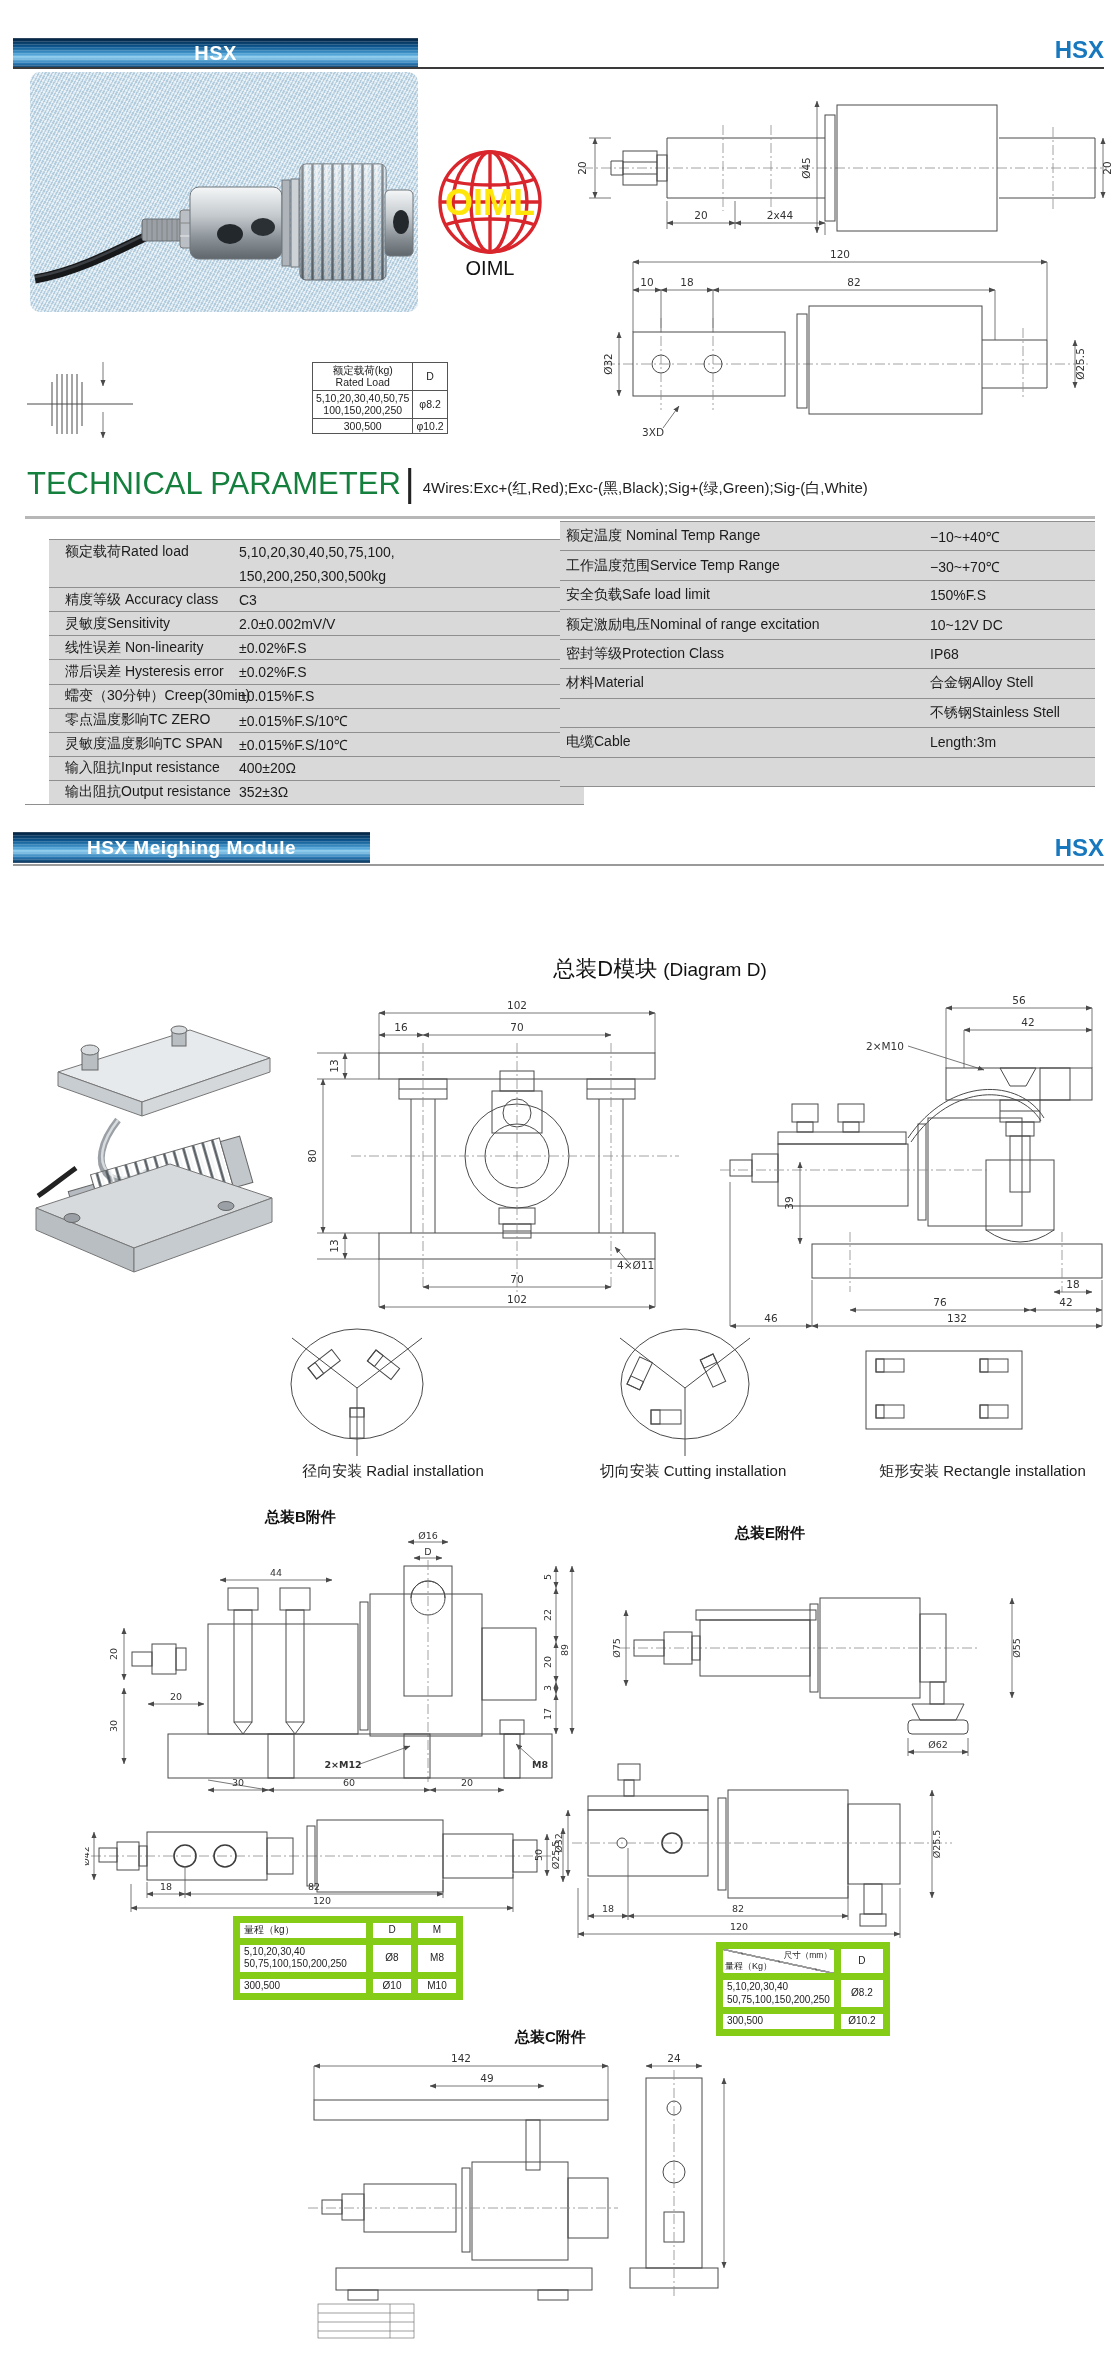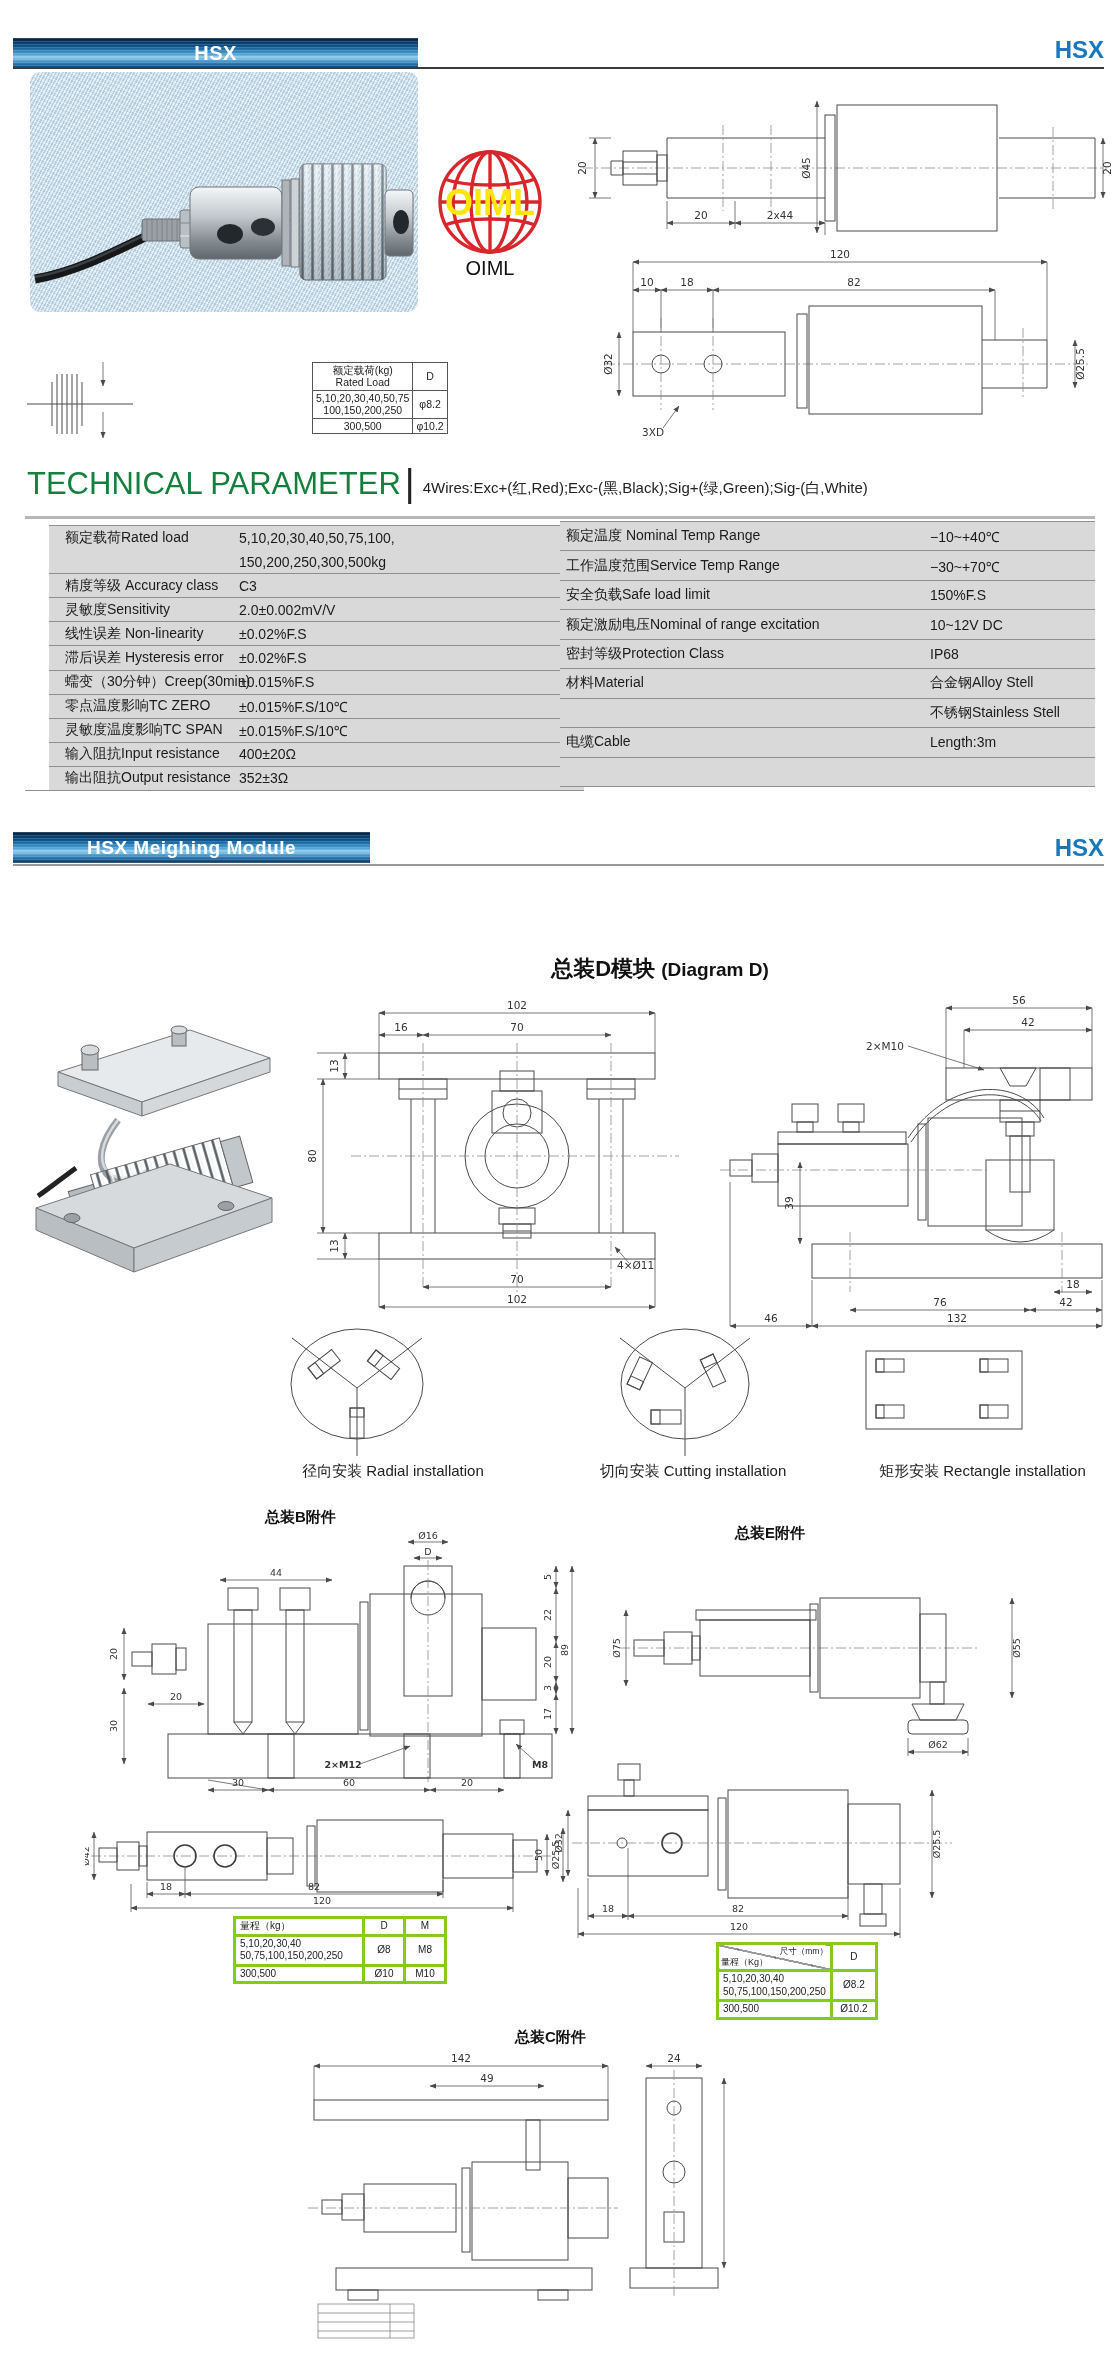--- a/index.html
+++ b/index.html
@@ -17,41 +17,41 @@
   .rule-gray{height:2px;background:#9a9a9a;}
   
   .photo{border-radius:10px;background-color:#cfe2ee;
     background-image:
       repeating-linear-gradient(118deg, rgba(255,255,255,.45) 0 1.5px, rgba(140,175,200,.28) 1.5px 3px),
       repeating-linear-gradient(28deg, rgba(255,255,255,.20) 0 2px, rgba(120,160,190,.16) 2px 5px);}
   
   .mini{border-collapse:collapse;font-size:10.5px;text-align:center;color:#222;width:134px;}
   .mini td{border:1px solid #555;padding:1px 3px;line-height:1.18;}
   .mtab{border-collapse:collapse;font-size:10px;color:#222;text-align:center;}
-  .mtab td{border:3px solid #84cc16;padding:1px 4px;line-height:1.25;margin-top:7px;}
+  .mtab td{border:7px solid #84cc16;padding:1px 4px;line-height:1.25;margin-top:7px;}
   .mtab .ta{text-align:left;}
   .diag{position:relative;width:104px;height:24px;padding:0!important;
     background-image:linear-gradient(to top right,transparent calc(50% - .5px),#333 calc(50% - .5px),#333 calc(50% + .5px),transparent calc(50% + .5px));}
   .dtr{position:absolute;top:1px;right:2px;font-size:8.5px;}
   .dbl{position:absolute;bottom:1px;left:2px;font-size:9px;}
   
   .tech{display:flex;align-items:flex-end;white-space:nowrap;}
   .tt{font-size:31px;color:#15803d;}
   .tb{font-size:38px;font-weight:300;margin:0 8px 2px 4px;color:#222;line-height:.9;}
   .tw{font-size:15px;padding-bottom:4px;color:#222;}
   
   .sbar{height:3px;background:#b7b7b7;}
   .scol{display:flex;flex-direction:column;border-bottom:1px solid #8f8f8f;}
   .srow{flex:1;position:relative;background:#d9d9d9;border-top:1px solid #8f8f8f;}
   .srow.nb{border-top:1px solid transparent;}
   .slab,.sval{position:absolute;top:50%;transform:translateY(-50%);font-size:14px;white-space:nowrap;color:#1b1b1b;}
   .scol-l .slab{left:16px;} .scol-l .sval{left:190px;}
   .scol-r .slab{left:6px;}  .scol-r .sval{left:370px;}
   
-  .dtitle{font-weight:bold;font-size:22px;color:#111;text-align:center;white-space:nowrap;}
+  .dtitle{font-weight:normal;font-size:22px;color:#111;text-align:center;white-space:nowrap;}
   .dtitle .en{font-size:19px;}
   .seclab{font-weight:bold;font-size:15px;color:#111;white-space:nowrap;}
   .cap{font-size:15px;color:#222;text-align:center;white-space:nowrap;}
   .cap span{margin:0 2px;}
   
   svg{display:block;}
   .k{stroke:#4a4a4a;stroke-width:1;fill:none;}
   .kb{stroke:#3d3d3d;stroke-width:1.6;fill:none;}
   .kc{stroke:#8a8a8a;stroke-width:.8;stroke-dasharray:10 3 2 3;fill:none;}
   .kd{stroke:#555;stroke-width:.8;fill:none;}
@@ -238,21 +238,21 @@
   </tbody>
     </table>
 
   <div class="abs tech" style="left:27px;top:466px;width:1070px;">
     <span class="tt">TECHNICAL PARAMETER</span>
     <span class="tb">|</span>
     <span class="tw">4Wires:Exc+(红,Red);Exc-(黑,Black);Sig+(绿,Green);Sig-(白,White)</span>
   </div>
 
   <div class="abs sbar" style="left:25px;top:516px;width:1070px;"></div>
-  <div class="abs scol scol-l" style="left:25px;top:525px;width:535px;height:265px;padding-left:24px;">
+  <div class="abs scol scol-l" style="left:25px;top:539px;width:535px;height:265px;padding-left:24px;">
     <div class="srow">
         <span class="slab">额定载荷Rated load</span>
         <span class="sval">5,10,20,30,40,50,75,100,</span>
       </div>
     <div class="srow nb">
         <span class="slab"></span>
         <span class="sval">150,200,250,300,500kg</span>
       </div>
     <div class="srow">
         <span class="slab">精度等级 Accuracy class</span>

